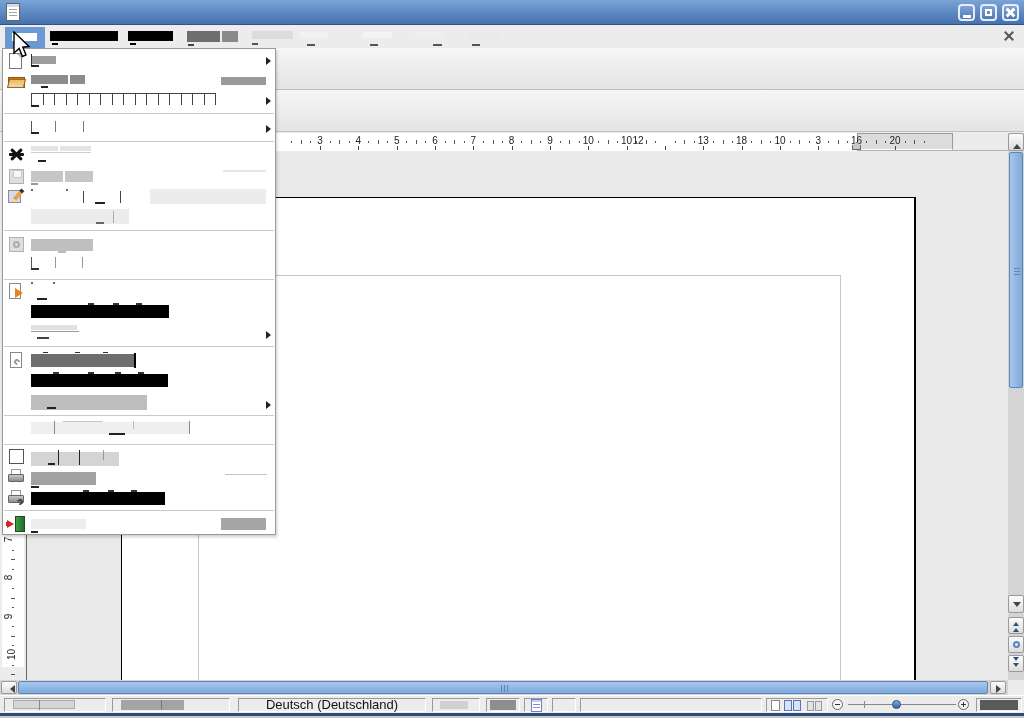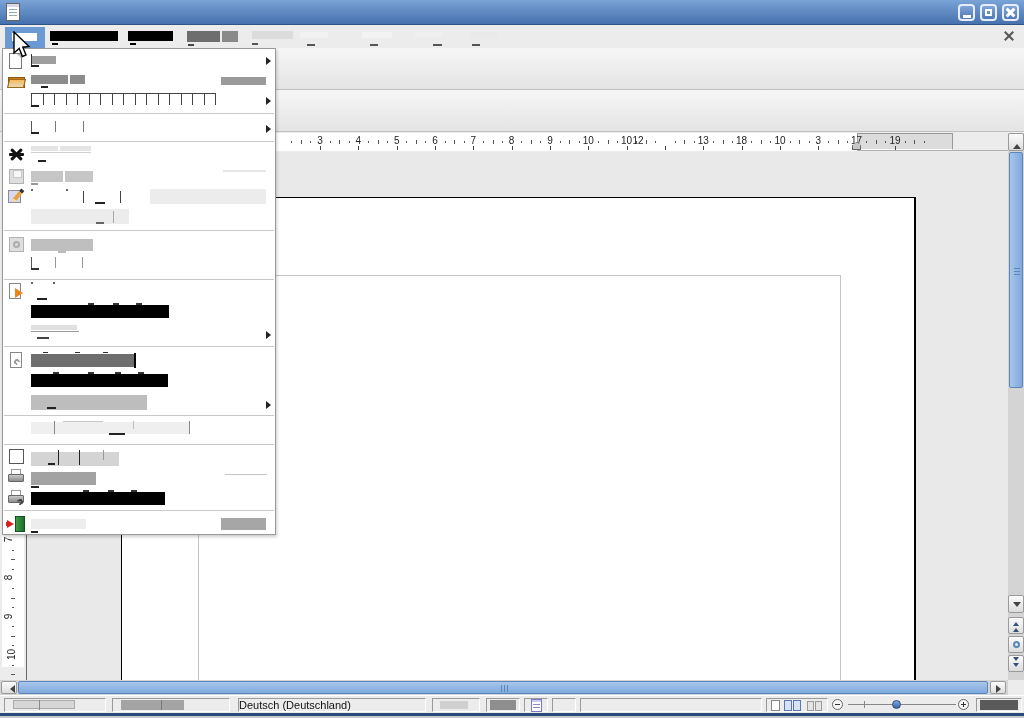--- a/index.html
+++ b/index.html
@@ -129,21 +129,21 @@
     background:linear-gradient(90deg,#A8C6EA,#7FA9DC);}
   .thumb-h{position:absolute;left:18px;top:1px;width:970px;height:13px;border:1px solid #5A87BC;border-radius:2px;
     background:linear-gradient(#A8C6EA,#7FA9DC);}
   .grip-v{position:absolute;left:4px;top:115px;width:6px;height:8px;background:repeating-linear-gradient(#5A87BC 0 1px,transparent 1px 3px);}
   .grip-h{position:absolute;left:482px;top:3px;width:8px;height:7px;background:repeating-linear-gradient(90deg,#5A87BC 0 1px,transparent 1px 3px);}
   .dbl i{position:absolute;border:3.5px solid transparent;}
   #corner{position:absolute;left:1008px;top:680px;width:16px;height:15px;background:#ECECEC;}
   
   #statusbar{position:absolute;left:0;top:695px;width:1024px;height:18px;background:#ECECEC;border-top:1px solid #fff;}
   .scell{position:absolute;top:2px;height:14px;border:1px solid;border-color:#9a9a9a #fff #fff #9a9a9a;}
-  #lang-cell{font-size:11px;color:#111;text-align:left;line-height:12px;}
+  #lang-cell{font-size:13px;color:#111;text-align:center;line-height:12px;}
   #bottomline{position:absolute;left:0;top:713px;width:1024px;height:3px;background:#2A4B7C;}
   #bottomedge{position:absolute;left:0;top:716px;width:1024px;height:2px;background:#C8C8C8;}
   .vp1{position:absolute;left:4px;top:1px;width:9px;height:11px;background:#fff;border:1px solid #888;}
   .vp2{position:absolute;top:1px;width:8px;height:11px;background:#D7E2F4;border:1px solid #5A74B8;}
   .vp3{position:absolute;top:2px;width:7px;height:10px;background:#E4E4E4;border:1px solid #999;}
   .zoomc{position:absolute;top:1px;width:11px;height:11px;border:1px solid #666;border-radius:50%;background:#F6F6F6;}
   .zoomc i{position:absolute;background:#333;}
   .docicon{position:absolute;left:6px;top:0;width:11px;height:13px;background:#fff;border:1px solid #7A7AC8;
     box-shadow:inset 0 2px 0 #C8CCEE;}
   .docicon::after{content:"";position:absolute;left:1px;top:4px;width:7px;height:6px;background:repeating-linear-gradient(#8A8ACD 0 1px,transparent 1px 3px);}
@@ -413,23 +413,23 @@
         <div class="rnum" style="left: 612px;">12</div>
         <div class="rbot" style="left: 638.97px;"></div>
         <div class="rnum" style="left: 677.3px;">13</div>
         <div class="rbot" style="left: 677.3px;"></div>
         <div class="rnum" style="left: 715.63px;">18</div>
         <div class="rbot" style="left: 715.63px;"></div>
         <div class="rnum" style="left: 753.96px;">10</div>
         <div class="rbot" style="left: 753.96px;"></div>
         <div class="rnum" style="left: 792.29px;">3</div>
         <div class="rbot" style="left: 792.29px;"></div>
-        <div class="rnum" style="left: 830.62px;">17</div>
+        <div class="rnum" style="left: 830.62px;">16</div>
         <div class="rbot" style="left: 830.62px;"></div>
-        <div class="rnum" style="left: 868.95px;">19</div>
+        <div class="rnum" style="left: 868.95px;">20</div>
         <div class="rbot" style="left: 868.95px;"></div>
         <div class="rdot" style="left: 265.3px;"></div>
         <div class="rmid" style="left: 274.9px;"></div>
         <div class="rdot" style="left: 284.4px;"></div>
         <div class="rdot" style="left: 303.6px;"></div>
         <div class="rmid" style="left: 313.2px;"></div>
         <div class="rdot" style="left: 322.7px;"></div>
         <div class="rdot" style="left: 341.9px;"></div>
         <div class="rmid" style="left: 351.5px;"></div>
         <div class="rdot" style="left: 361px;"></div>

